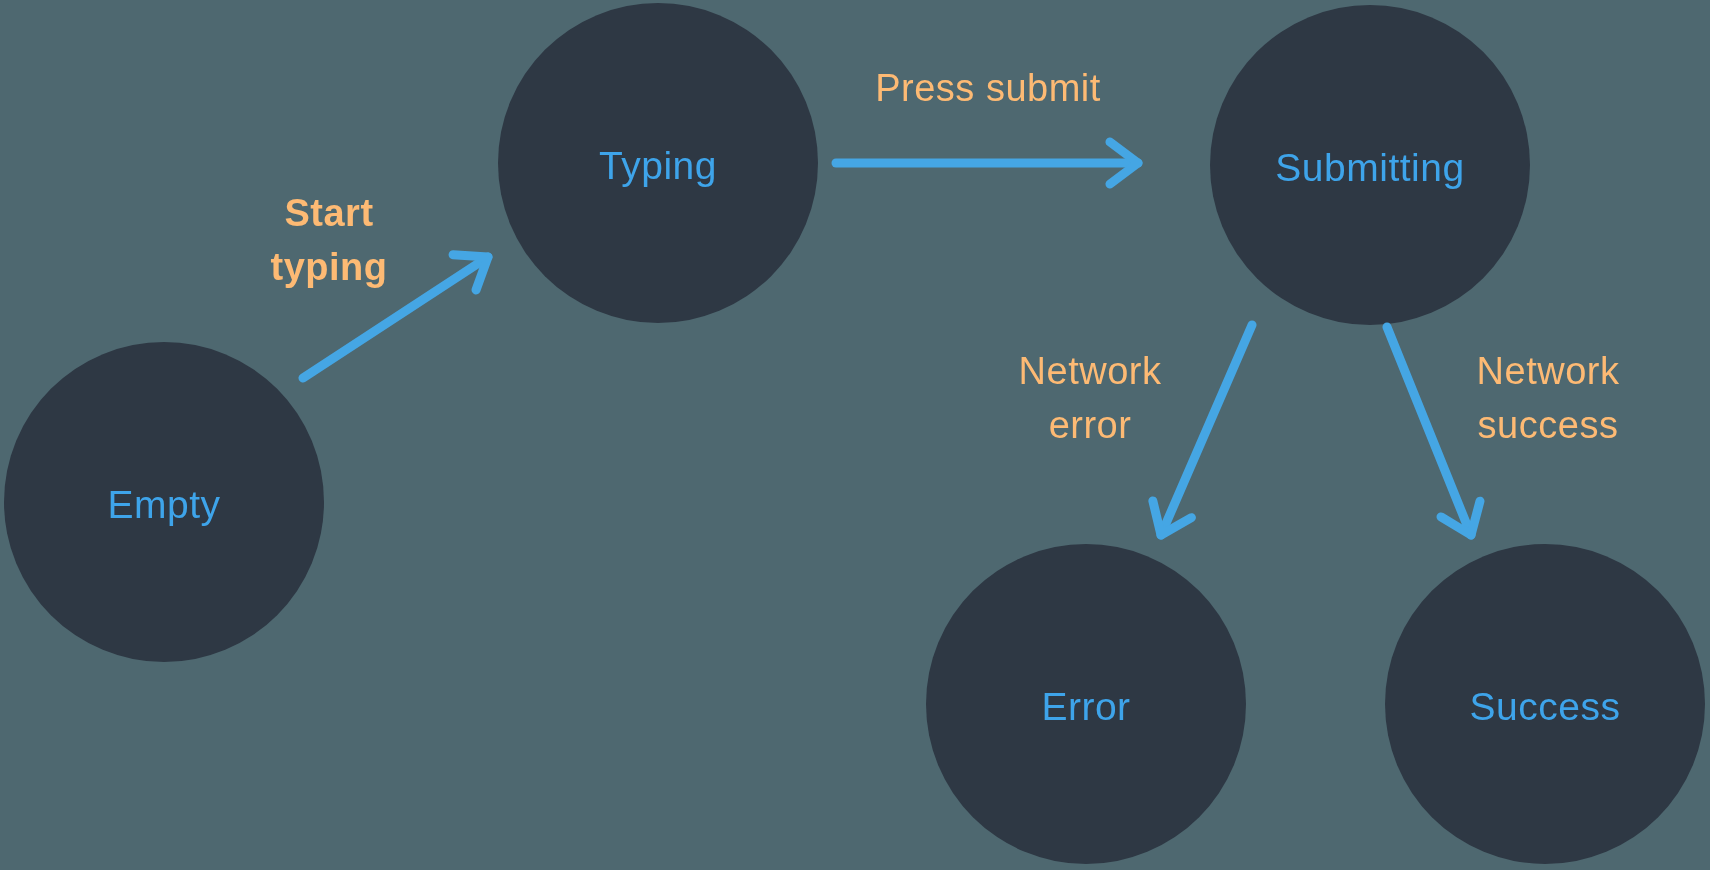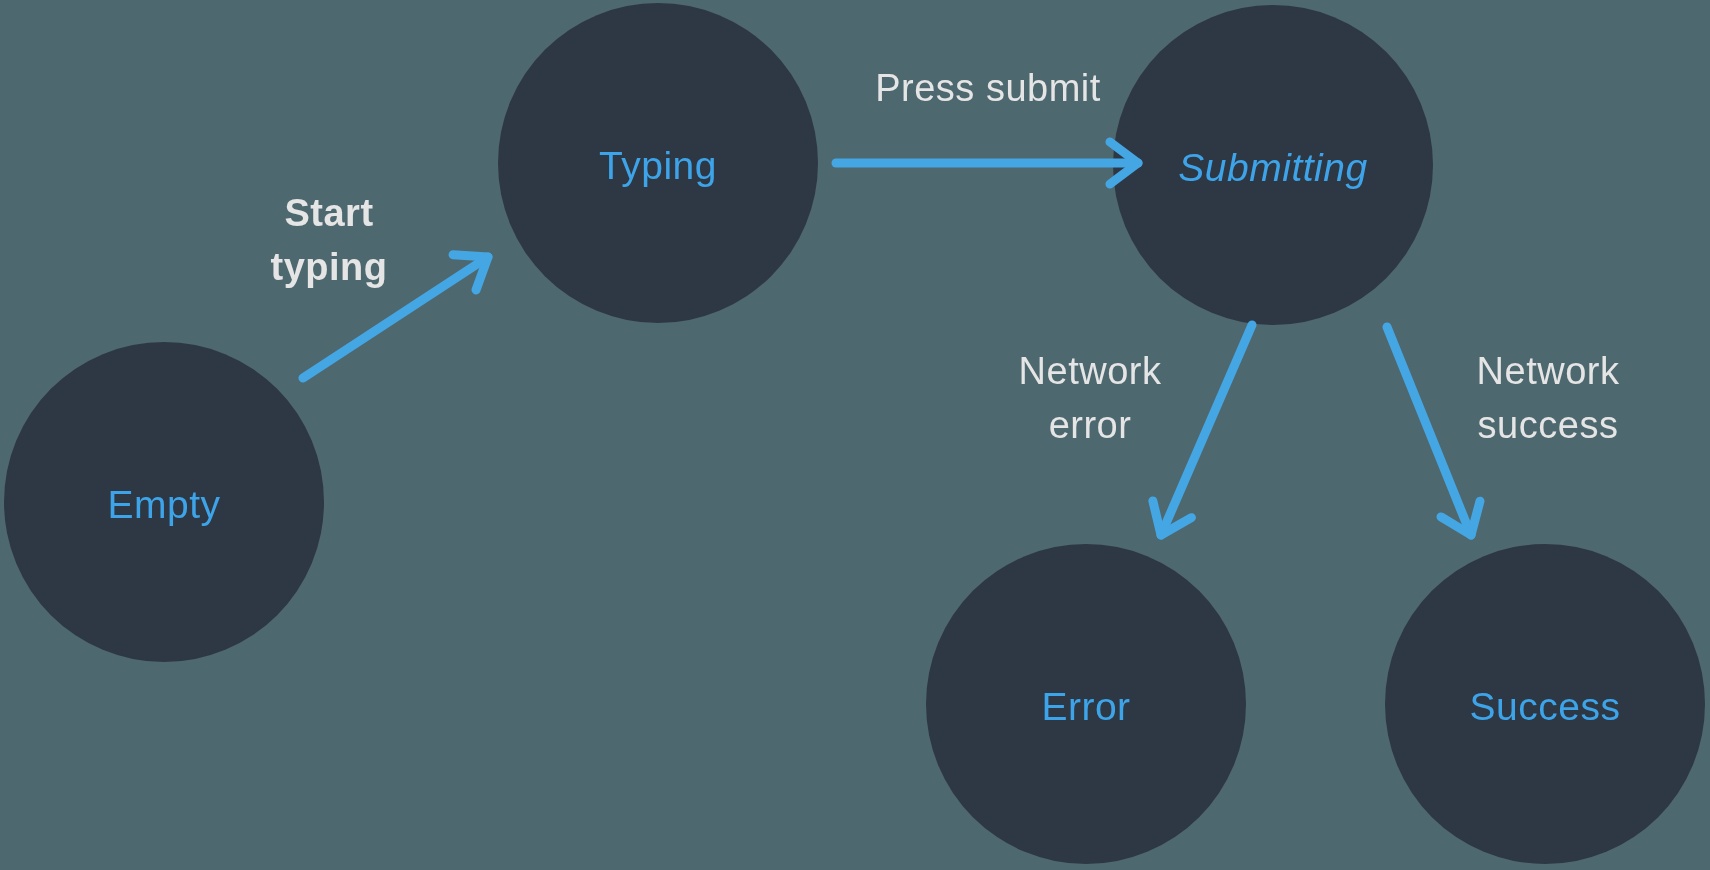--- a/index.html
+++ b/index.html
@@ -20,21 +20,21 @@
     position: absolute;
     width: 320px; height: 320px;
     border-radius: 50%;
     background: #2e3844;
     display: flex;
     align-items: center;
     justify-content: center;
   }
   .node-empty      { left: 4px;    top: 342px; }
   .node-typing     { left: 498px;  top: 3px;   }
-  .node-submitting { left: 1113px; top: 5px; font-style: italic;   }
+  .node-submitting { left: 1210px; top: 5px;   }
   .node-error      { left: 926px;  top: 544px; }
   .node-success    { left: 1385px; top: 544px; }
 
   .node-label {
     color: #3ea4ea;
     font-size: 39px;
     letter-spacing: 0.5px;
     padding-top: 6px;
     white-space: nowrap;
   }
@@ -44,21 +44,21 @@
     position: absolute;
     left: 0; top: 0;
     width: 1710px; height: 870px;
     pointer-events: none;
   }
 
   
   .edge-label {
     position: absolute;
     transform: translate(-50%, -50%);
-    color: #e5e5e5;
+    color: #fdba74;
     font-size: 38px;
     line-height: 54px;
     letter-spacing: 0.5px;
     text-align: center;
     white-space: nowrap;
   }
   .edge-label .line { display: block; }
   .label-start-typing    { left: 329px;  top: 240px; font-weight: bold; }
   .label-press-submit    { left: 988px;  top: 88px;  }
   .label-network-error   { left: 1090px; top: 398px; }

